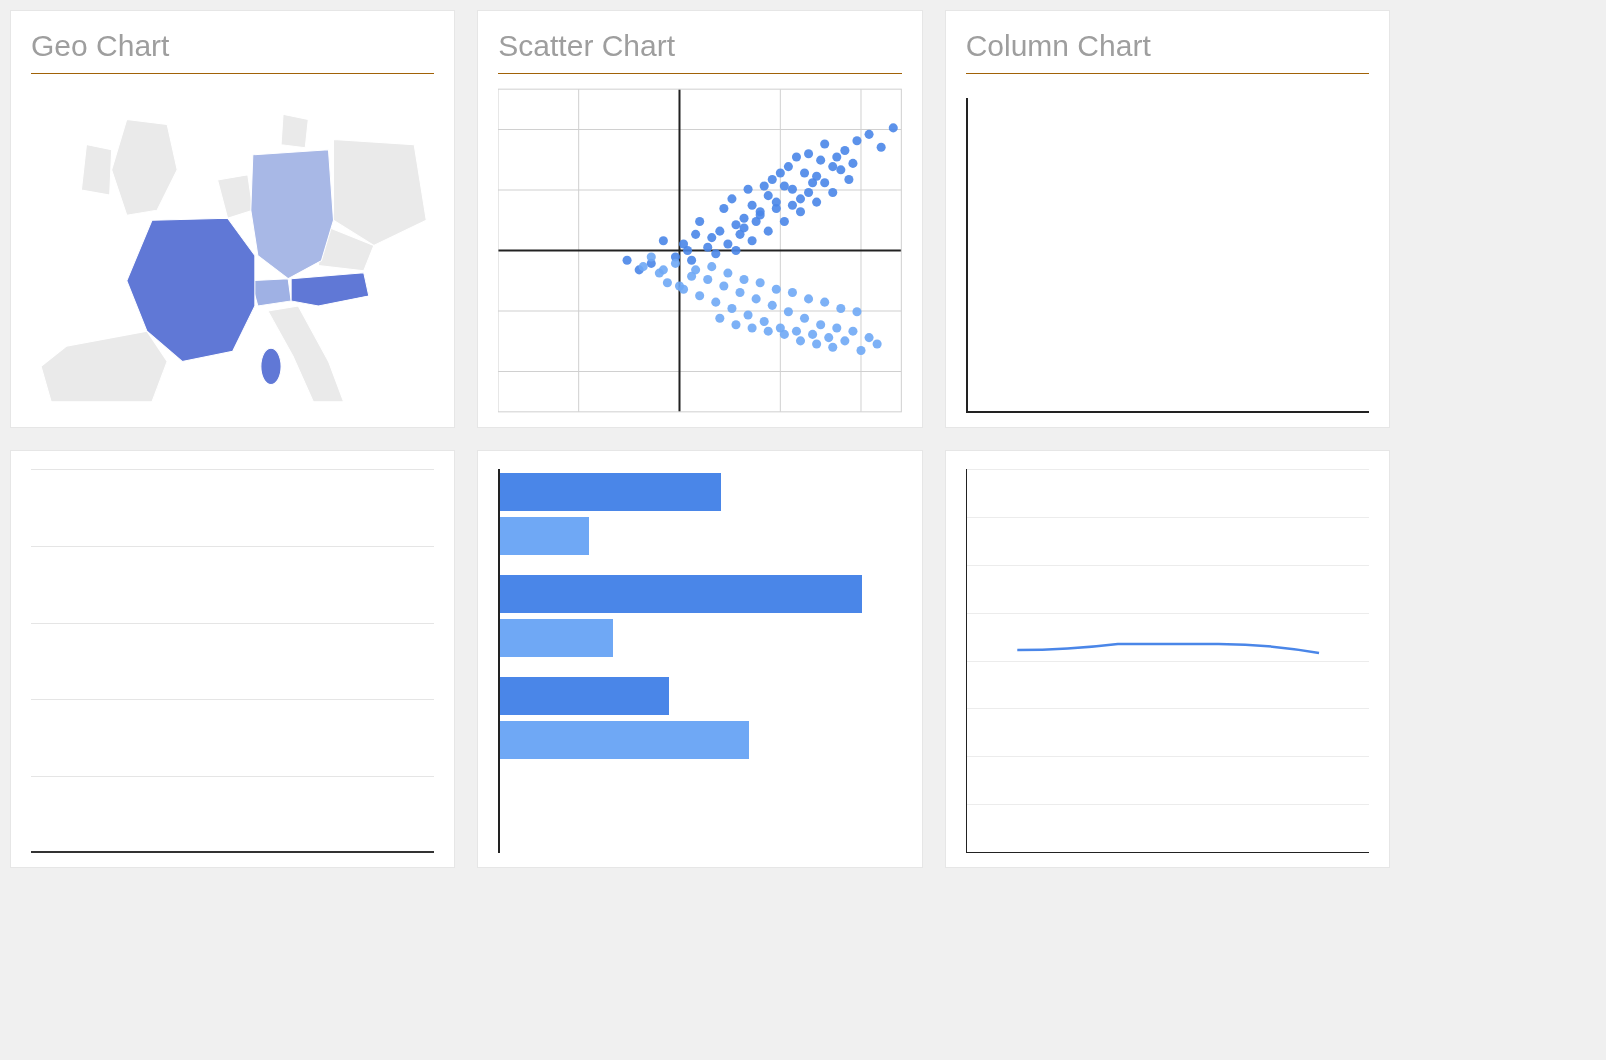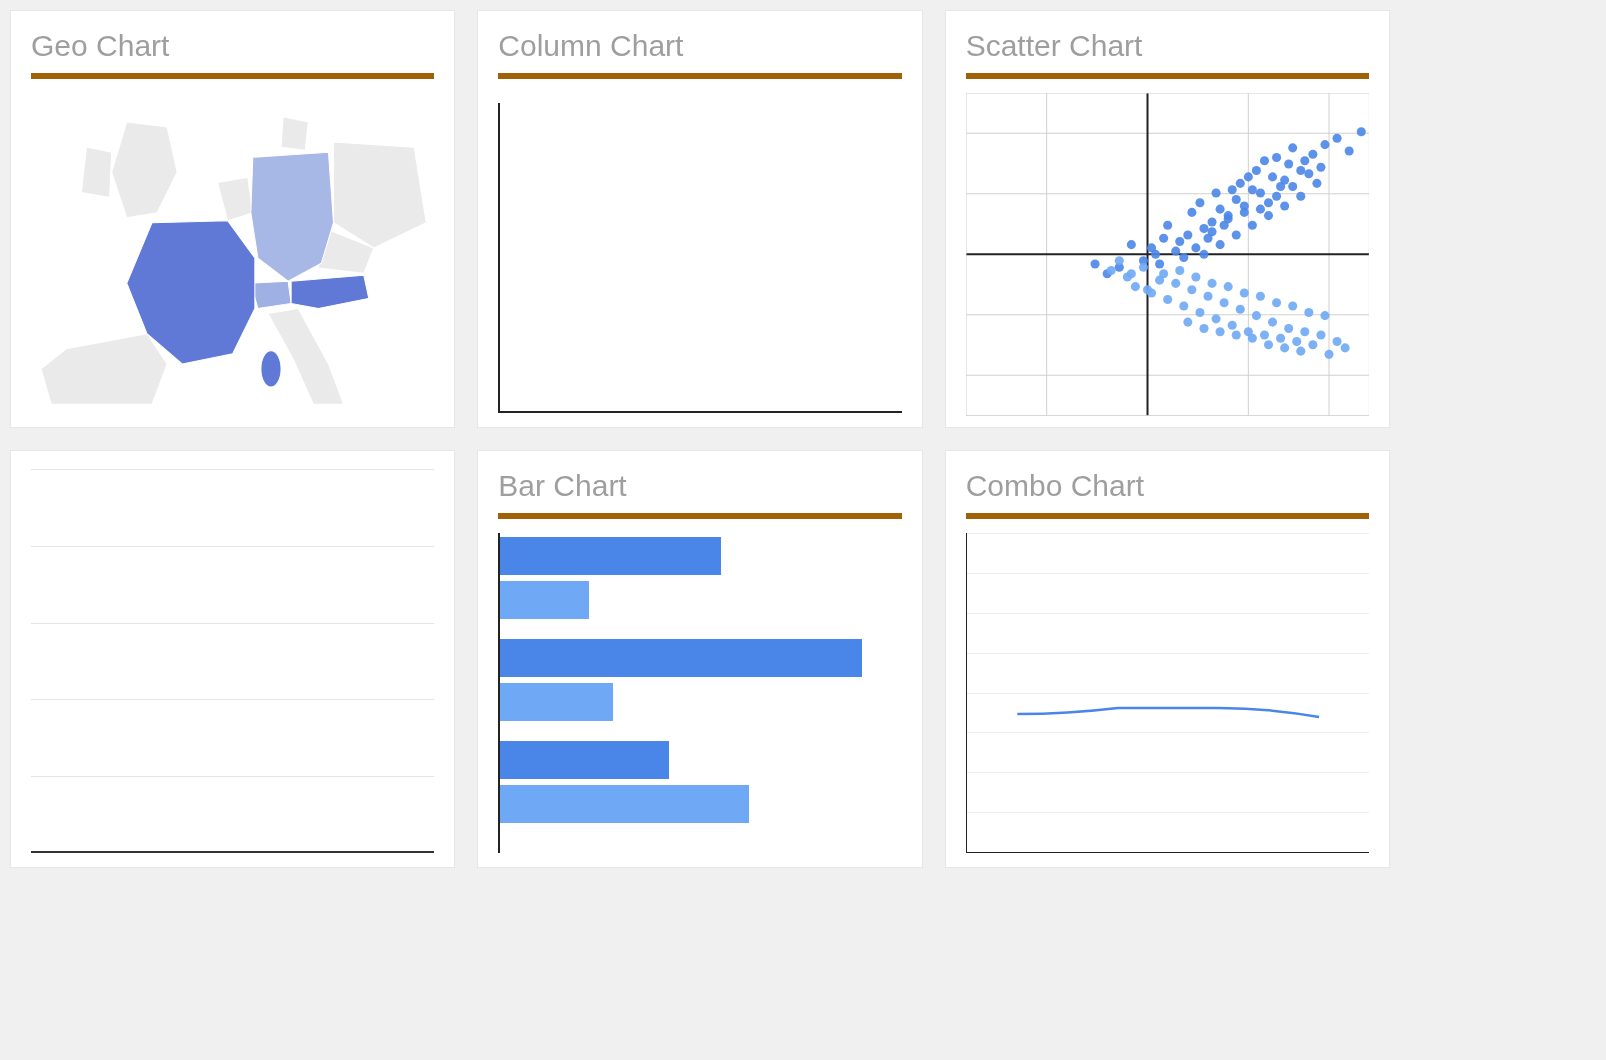--- a/index.html
+++ b/index.html
@@ -19,21 +19,21 @@
     border: 1px solid #e6e6e6;
     padding: 18px 20px 14px 20px;
     height: 418px;
     display: flex;
     flex-direction: column;
   }
   .card-title {
     font-size: 30px;
     font-weight: 400;
     color: #9e9e9e;
-    border-bottom: 6px solid #a16207;
+    border-bottom: 1px solid #a16207;
     padding-bottom: 10px;
     margin-bottom: 14px;
   }
   .chart-area {
     flex: 1;
     position: relative;
   }
   svg { display: block; }
 
   
@@ -94,48 +94,20 @@
         <path fill="#eaeaea" stroke="#fff" d="M55 45 L80 50 L78 95 L50 90 Z"></path>
         <path fill="#eaeaea" stroke="#fff" d="M185 80 L215 75 L220 110 L195 118 Z"></path>
         <path fill="#eaeaea" stroke="#fff" d="M250 15 L275 20 L272 48 L248 45 Z"></path>
 
         <path fill="#a8b8e6" stroke="#fff" d="M220 55 L295 50 L300 120 L288 160 L255 178 L225 155 L218 110 Z"></path>
         <path fill="#9fb1e4" stroke="#fff" d="M218 180 L255 178 L258 200 L225 205 Z"></path>
         <path fill="#6078d6" stroke="#fff" d="M258 178 L330 172 L335 195 L285 205 L258 200 Z"></path>
         <path fill="#6078d6" stroke="#fff" d="M120 120 L195 118 L222 155 L222 205 L200 250 L150 260 L115 230 L95 180 Z"></path>
         <ellipse fill="#6078d6" stroke="#fff" cx="238" cy="265" rx="10" ry="18"></ellipse>
       </svg>
-    </div>
-  </div>
-
-  <div class="card">
-    <div class="card-title">Column Chart</div>
-    <div class="chart-area">
-      <div class="colwrap" id="column-wrap">
-          <div class="colgroup">
-            <div class="col" style="background: rgb(74, 134, 232); height: 85%;"></div>
-            <div class="col" style="background: rgb(111, 168, 245); height: 50%;"></div>
-            <div class="col" style="background: rgb(244, 200, 66); height: 45%;"></div>
-          </div>
-          <div class="colgroup">
-            <div class="col" style="background: rgb(74, 134, 232); height: 68%;"></div>
-            <div class="col" style="background: rgb(111, 168, 245); height: 55%;"></div>
-            <div class="col" style="background: rgb(244, 200, 66); height: 44%;"></div>
-          </div>
-          <div class="colgroup">
-            <div class="col" style="background: rgb(74, 134, 232); height: 62%;"></div>
-            <div class="col" style="background: rgb(111, 168, 245); height: 82%;"></div>
-            <div class="col" style="background: rgb(244, 200, 66); height: 45%;"></div>
-          </div>
-          <div class="colgroup">
-            <div class="col" style="background: rgb(74, 134, 232); height: 88%;"></div>
-            <div class="col" style="background: rgb(111, 168, 245); height: 47%;"></div>
-            <div class="col" style="background: rgb(244, 200, 66); height: 44%;"></div>
-          </div>
-        </div>
     </div>
   </div>
 
   <div class="card">
     <div class="card-title">Scatter Chart</div>
     <div class="chart-area">
       <svg class="scatter-svg" viewBox="0 0 400 320" id="scatter-svg">
 
         <g stroke="#d0d0d0" stroke-width="1">
           <line x1="0" y1="40" x2="400" y2="40"></line>
@@ -265,20 +237,48 @@
             <circle cx="316" cy="252.8" r="4.5" fill="#6fa8f5" fill-opacity="0.9"></circle>
             <circle cx="332" cy="256" r="4.5" fill="#6fa8f5" fill-opacity="0.9"></circle>
             <circle cx="360" cy="259.2" r="4.5" fill="#6fa8f5" fill-opacity="0.9"></circle>
             <circle cx="376" cy="252.8" r="4.5" fill="#6fa8f5" fill-opacity="0.9"></circle>
           </g>
       </svg>
     </div>
   </div>
 
   <div class="card">
+    <div class="card-title">Column Chart</div>
+    <div class="chart-area">
+      <div class="colwrap" id="column-wrap">
+          <div class="colgroup">
+            <div class="col" style="background: rgb(74, 134, 232); height: 85%;"></div>
+            <div class="col" style="background: rgb(111, 168, 245); height: 50%;"></div>
+            <div class="col" style="background: rgb(244, 200, 66); height: 45%;"></div>
+          </div>
+          <div class="colgroup">
+            <div class="col" style="background: rgb(74, 134, 232); height: 68%;"></div>
+            <div class="col" style="background: rgb(111, 168, 245); height: 55%;"></div>
+            <div class="col" style="background: rgb(244, 200, 66); height: 44%;"></div>
+          </div>
+          <div class="colgroup">
+            <div class="col" style="background: rgb(74, 134, 232); height: 62%;"></div>
+            <div class="col" style="background: rgb(111, 168, 245); height: 82%;"></div>
+            <div class="col" style="background: rgb(244, 200, 66); height: 45%;"></div>
+          </div>
+          <div class="colgroup">
+            <div class="col" style="background: rgb(74, 134, 232); height: 88%;"></div>
+            <div class="col" style="background: rgb(111, 168, 245); height: 47%;"></div>
+            <div class="col" style="background: rgb(244, 200, 66); height: 44%;"></div>
+          </div>
+        </div>
+    </div>
+  </div>
+
+  <div class="card">
     <div class="chart-area">
       <div class="hist-wrap">
         <div class="hist-grid">
           <div class="hist-gline"></div>
             <div class="hist-gline"></div>
           <div class="hist-gline"></div>
             <div class="hist-gline"></div>
           <div class="hist-gline"></div>
         </div>
         <div class="hist-cols" id="hist-cols">
@@ -347,21 +347,20 @@
               <div class="hist-block" style="height: 12.5%; background: rgb(74, 134, 232); outline: rgb(255, 255, 255) solid 1px;"></div>
             </div>
             <div class="hist-slot"></div>
           </div>
         <div class="hist-base"></div>
       </div>
     </div>
   </div>
 
   <div class="card">
-    <div class="card-title">Bar Chart</div>
     <div class="chart-area" style="border-left:2px solid #222; padding-top:4px;">
       <div id="bar-rows">
           <div class="hbar-row">
             <div class="hbar" style="background: rgb(74, 134, 232); width: 55%;"></div>
           </div>
           <div class="hbar-row">
             <div class="hbar" style="background: rgb(111, 168, 245); width: 22%;"></div>
           </div>
           <div style="height: 14px;"></div>
           <div class="hbar-row">
@@ -375,21 +374,20 @@
             <div class="hbar" style="background: rgb(74, 134, 232); width: 42%;"></div>
           </div>
           <div class="hbar-row">
             <div class="hbar" style="background: rgb(111, 168, 245); width: 62%;"></div>
           </div>
         </div>
     </div>
   </div>
 
   <div class="card">
-    <div class="card-title">Combo Chart</div>
     <div class="chart-area">
       <div class="combo-wrap">
         <div class="combo-grid">
           <div class="combo-gline"></div>
             <div class="combo-gline"></div>
           <div class="combo-gline"></div>
             <div class="combo-gline"></div>
           <div class="combo-gline"></div>
             <div class="combo-gline"></div>
           <div class="combo-gline"></div>

